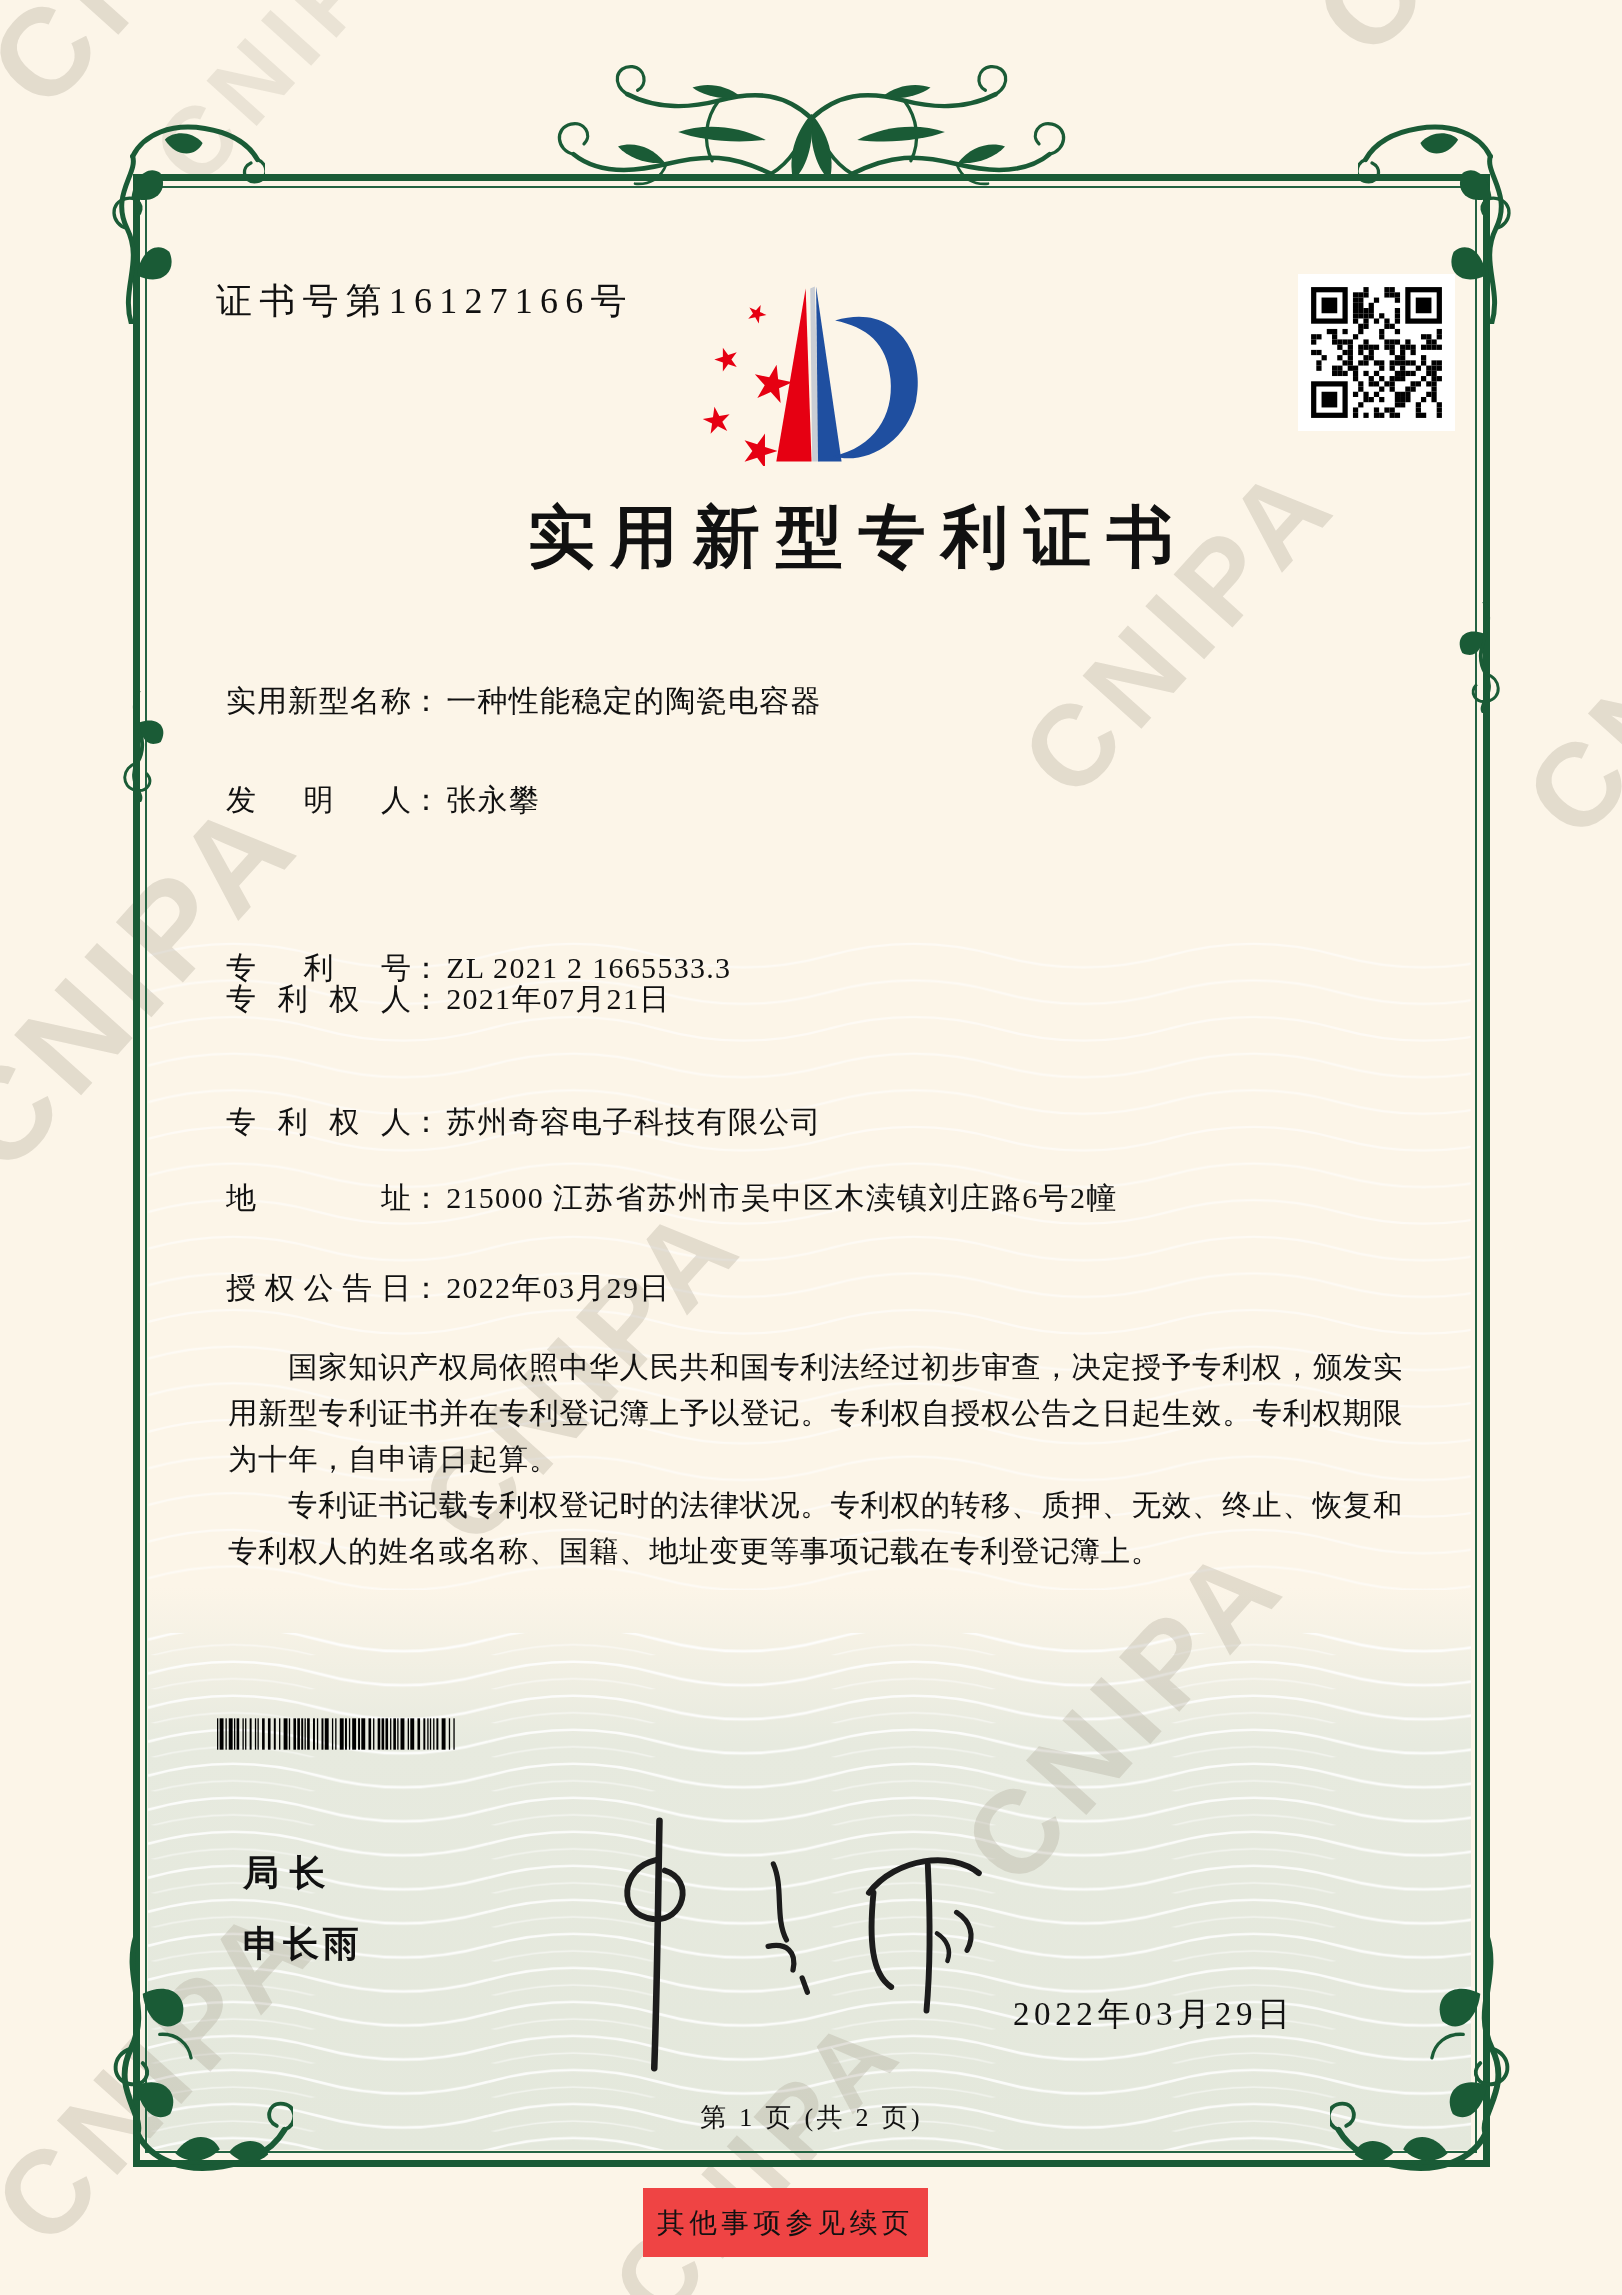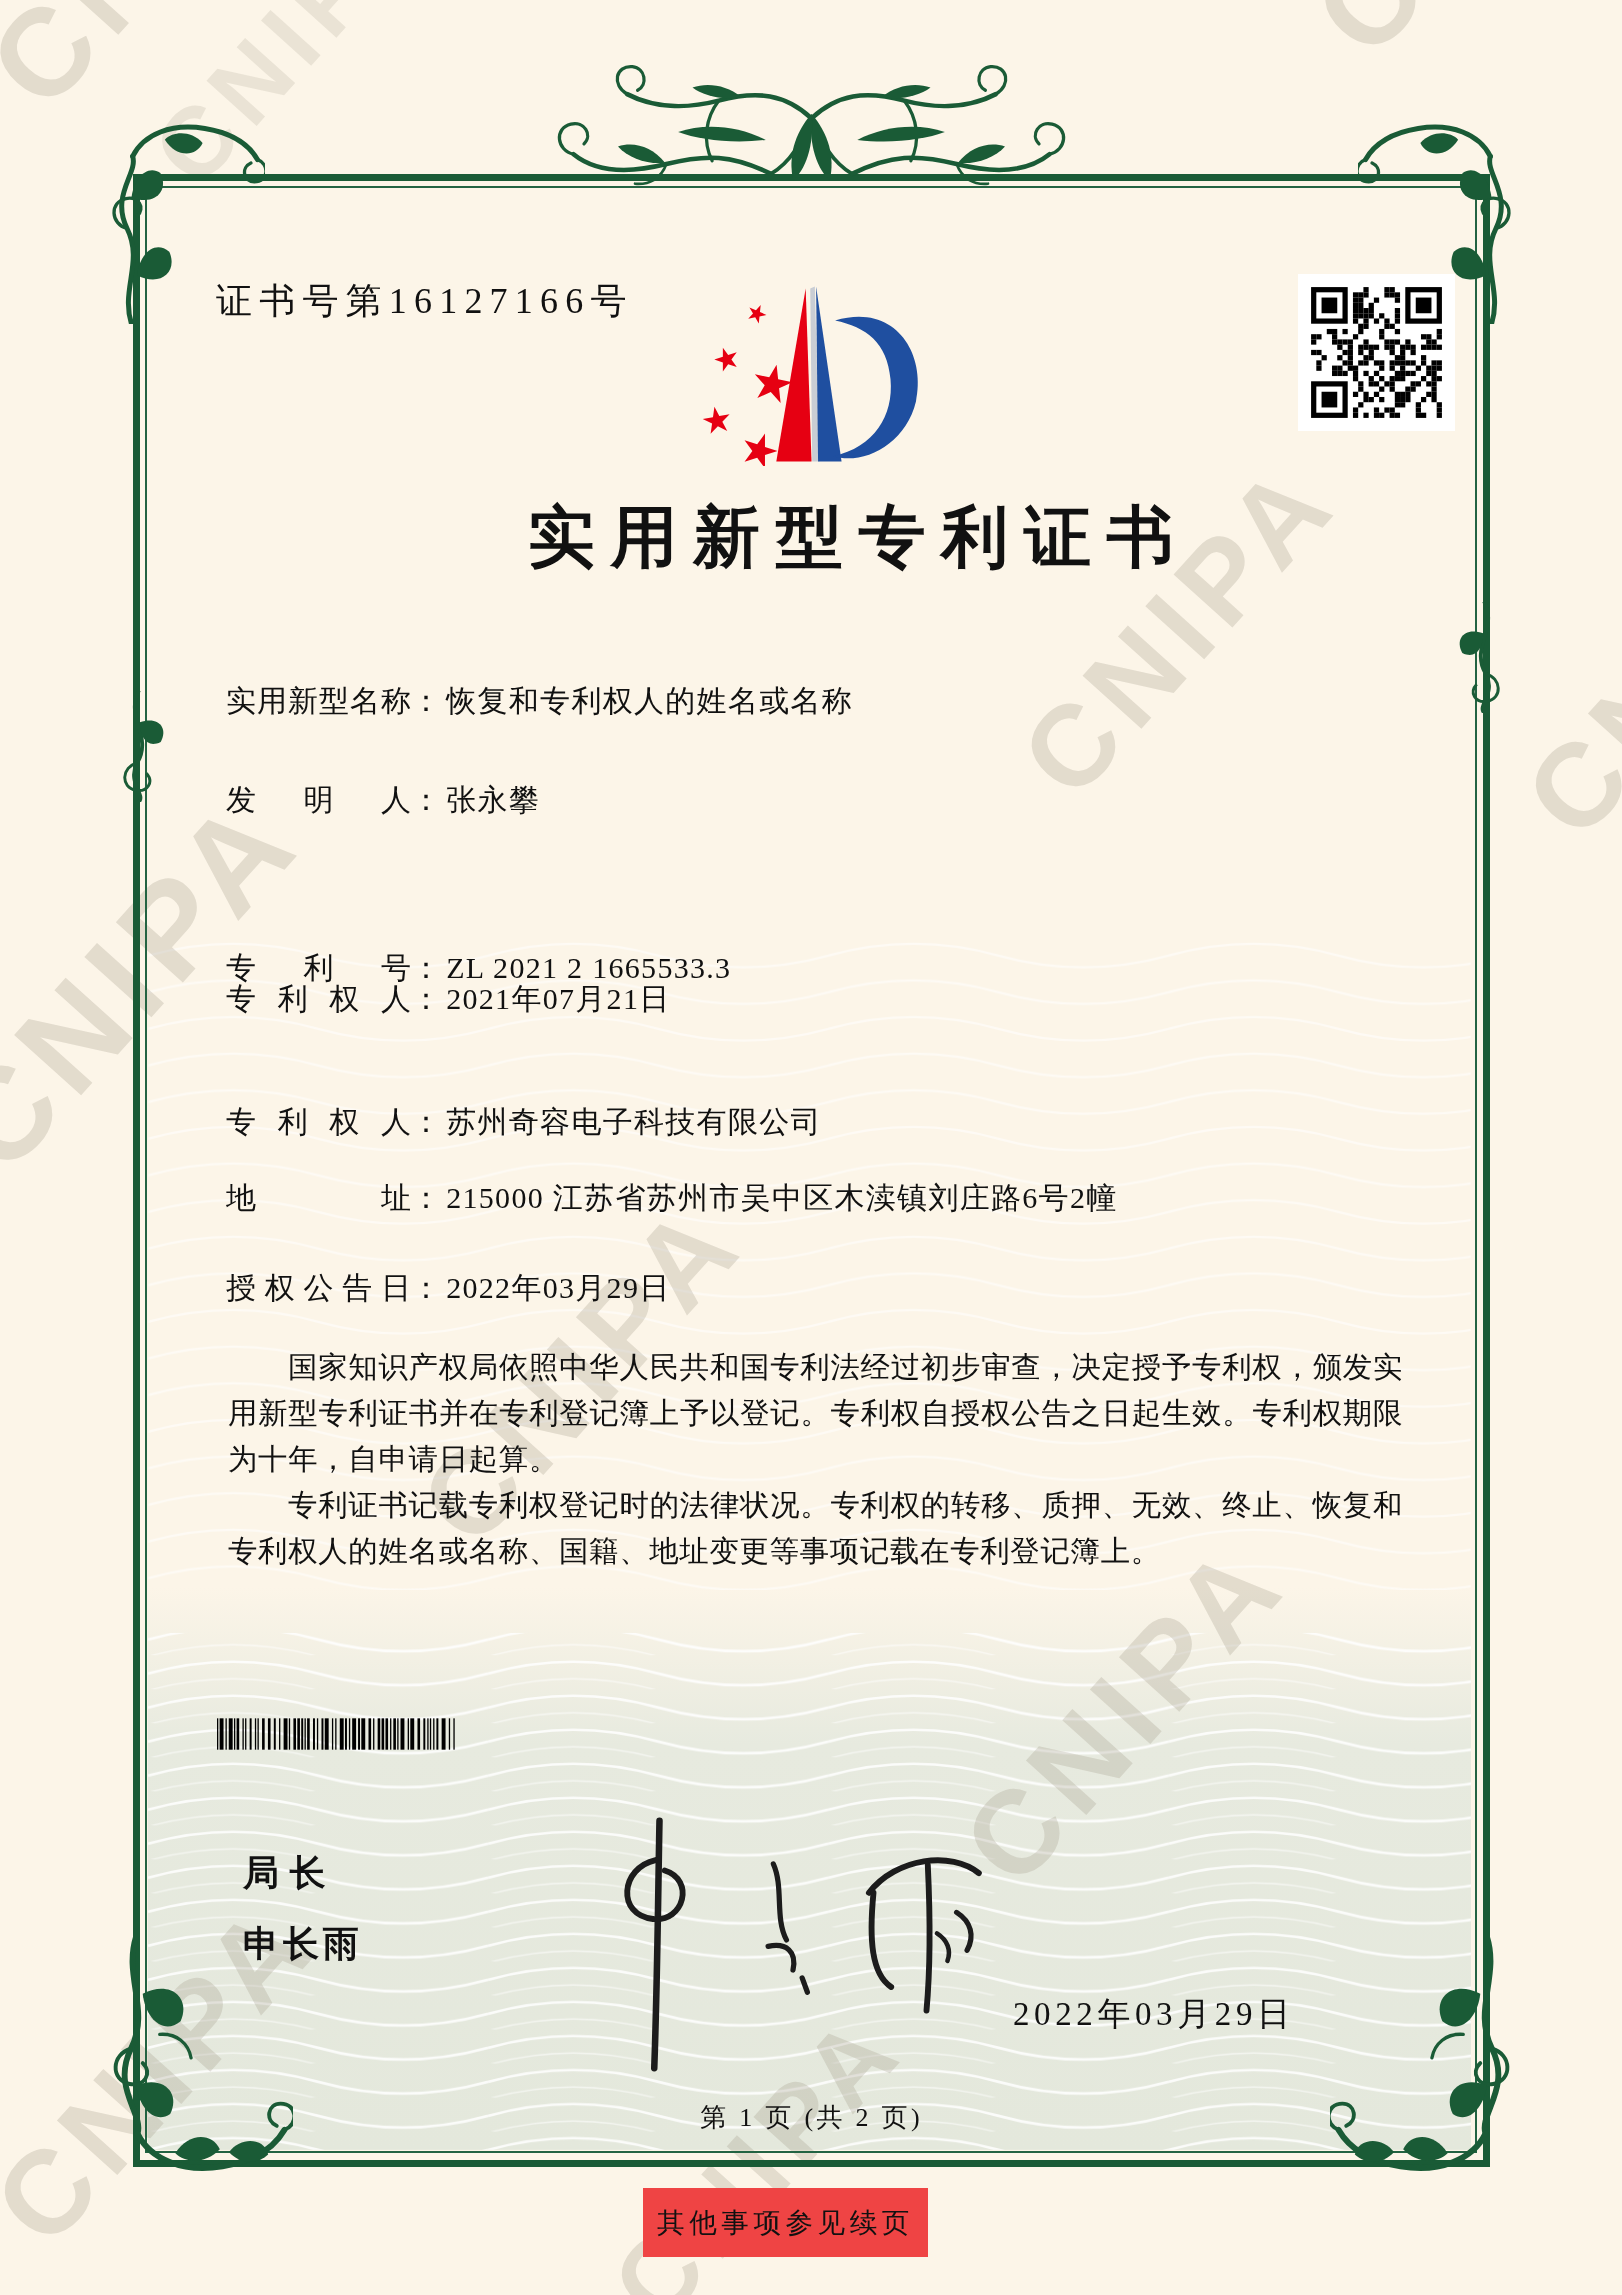--- a/index.html
+++ b/index.html
@@ -437,21 +437,21 @@
     <rect x="140" y="212" width="8" height="8" fill="#000"></rect>
     <rect x="148" y="212" width="8" height="8" fill="#000"></rect>
     <rect x="180" y="212" width="8" height="8" fill="#000"></rect>
     <rect x="188" y="212" width="8" height="8" fill="#000"></rect>
     <rect x="212" y="212" width="8" height="8" fill="#000"></rect>
   </svg>
 
 <div class="title">实用新型专利证书</div>
 
 <div class="frow" style="top:681px;">
-  <span class="flabel">实用新型名称</span><span class="fcolon">：</span><span class="fvalue">恢复和专利权人的姓名或名称</span>
+  <span class="flabel">实用新型名称</span><span class="fcolon">：</span><span class="fvalue">一种性能稳定的陶瓷电容器</span>
 </div>
 <div class="frow" style="top:780px;">
   <span class="flabel">发明人</span><span class="fcolon">：</span><span class="fvalue">张永攀</span>
 </div>
 <div class="frow" style="top:904px;margin-top:44px;">
   <span class="flabel">专利号</span><span class="fcolon">：</span><span class="fvalue">ZL 2021 2 1665533.3</span>
 </div>
 <div class="frow" style="top:979px;">
   <span class="flabel">专利权人</span><span class="fcolon">：</span><span class="fvalue">2021年07月21日</span>
 </div>

